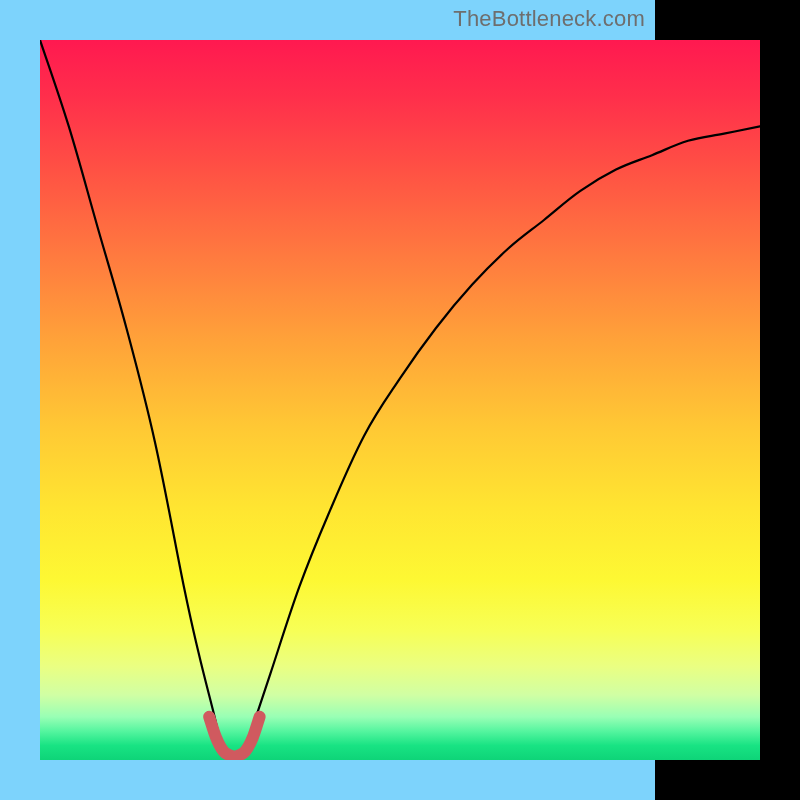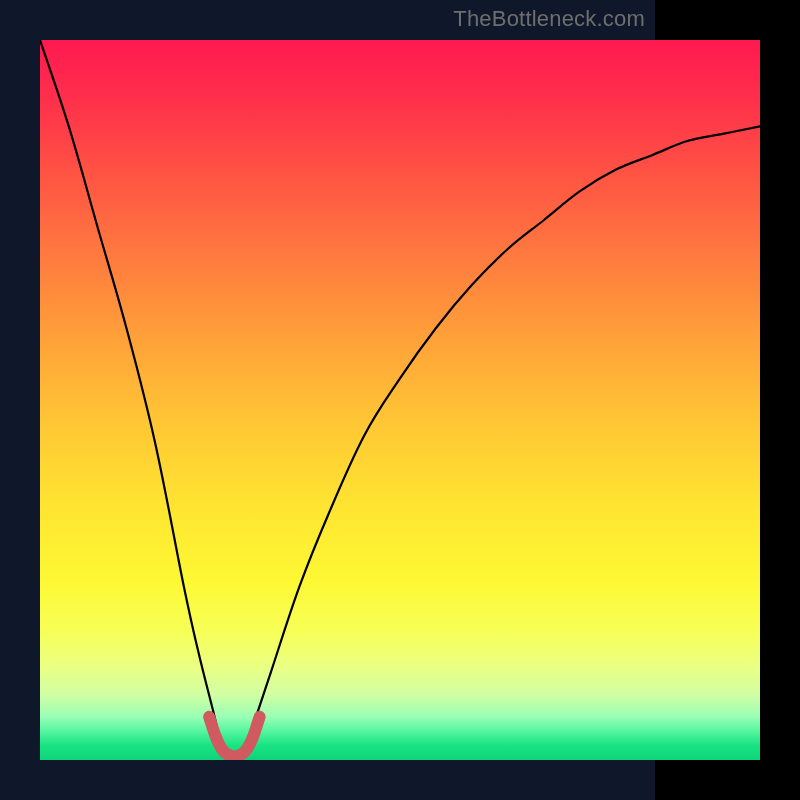--- a/index.html
+++ b/index.html
@@ -10,21 +10,21 @@
     background: #000000;
     overflow: hidden;
     font-family: Arial, Helvetica, sans-serif;
   }
   .frame {
     position: absolute;
     left: 0;
     top: 0;
     width: 655px;
     height: 800px;
-    background: #0f172a;
+    background: #7dd3fc;
     text-decoration: underline;
   }
   .plot-area {
     position: absolute;
     left: 40px;
     top: 40px;
     width: 720px;
     height: 720px;
     overflow: hidden;
   }

